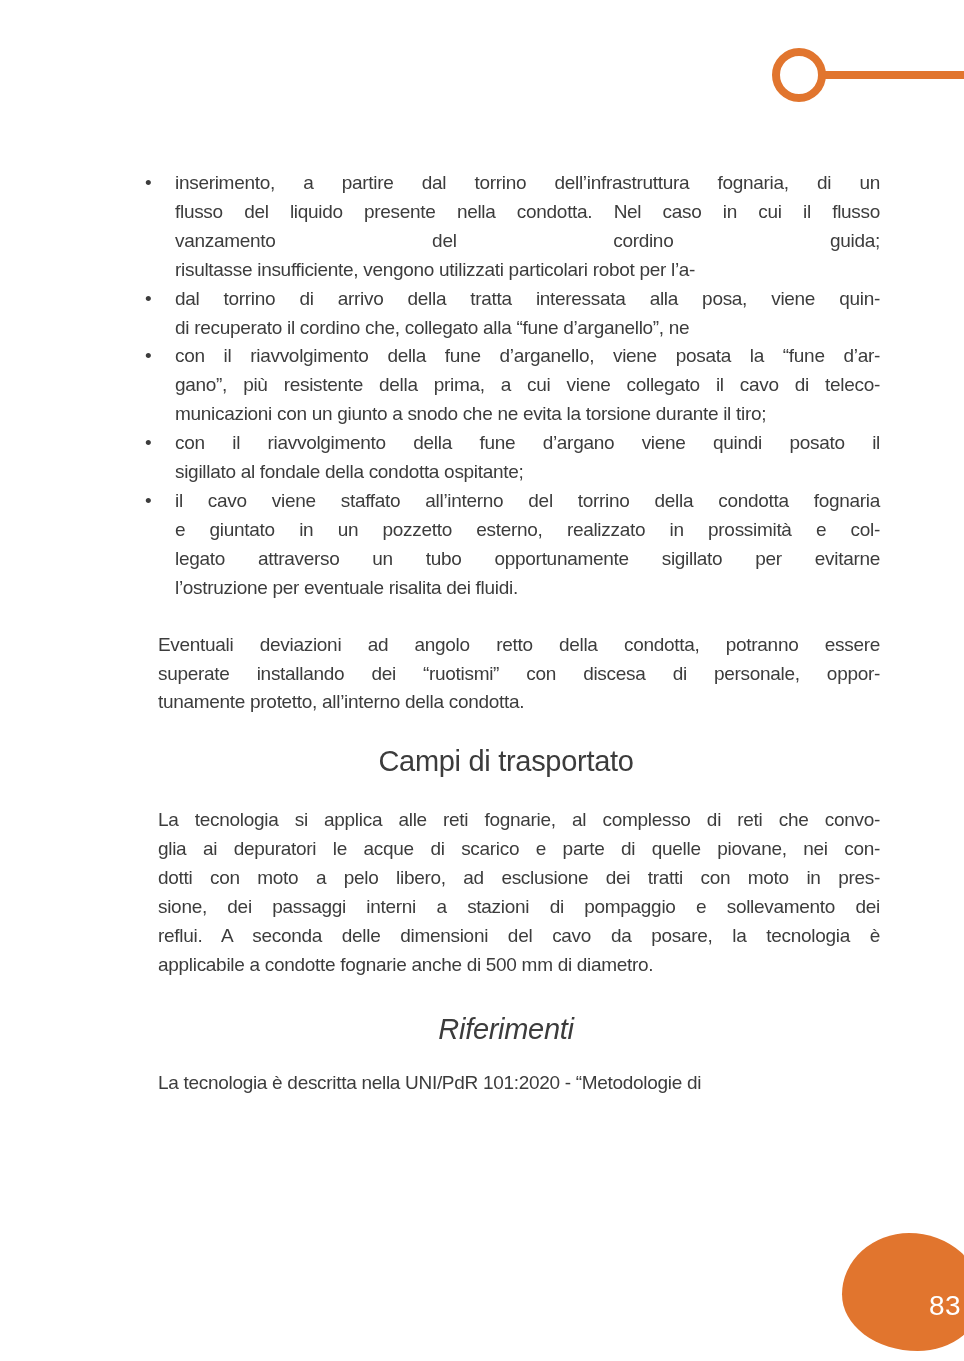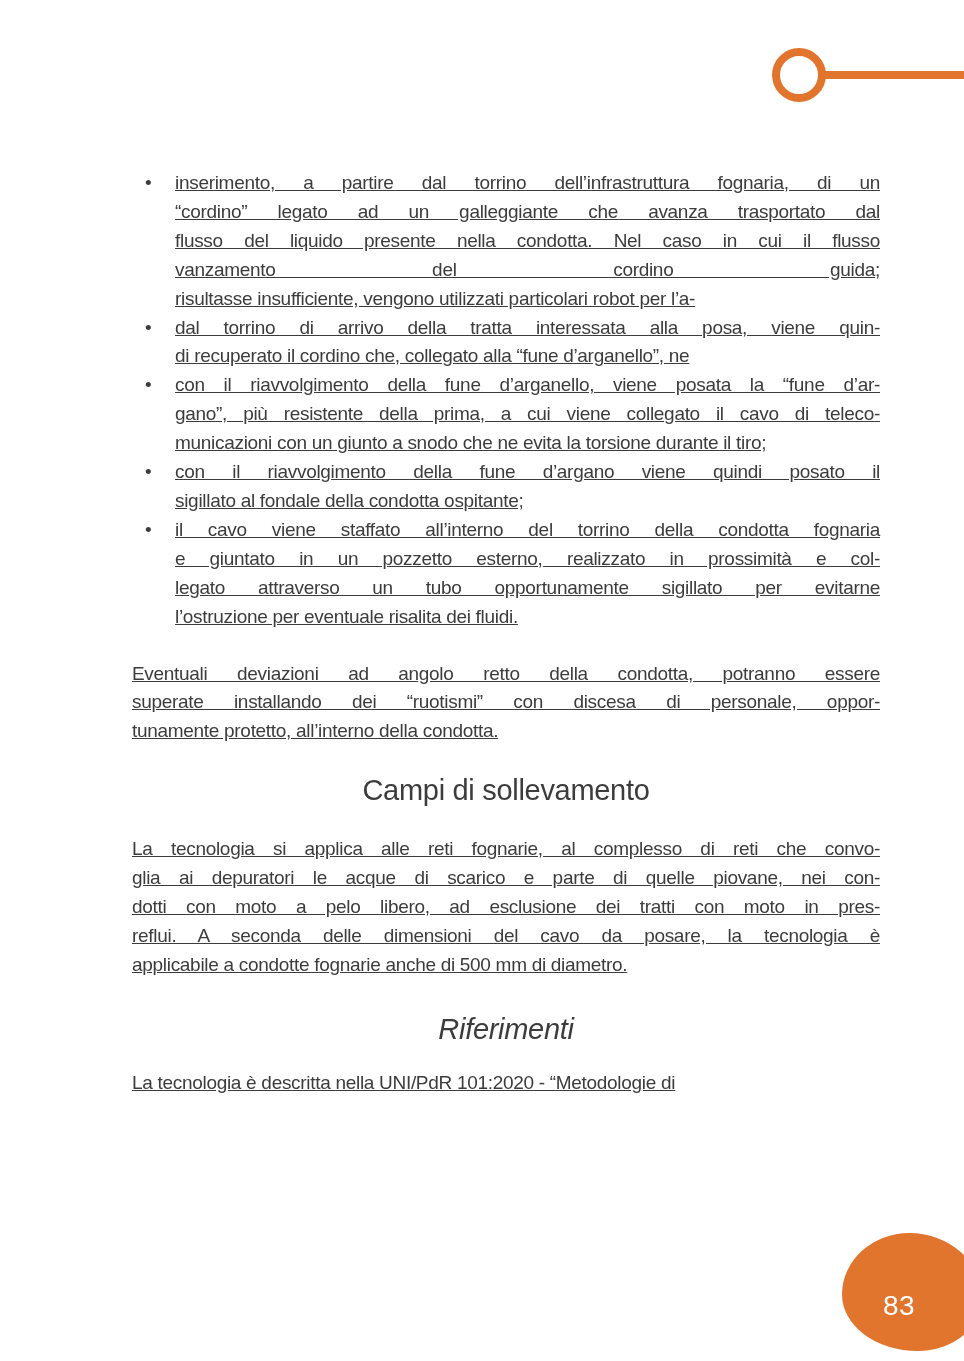--- a/index.html
+++ b/index.html
@@ -33,21 +33,21 @@
   
   .blob {
     position: absolute;
     left: 842px; top: 1233px;
     width: 140px; height: 118px;
     background: #e1752e;
     border-radius: 48% 52% 46% 54% / 52% 55% 45% 48%;
   }
   .page-num {
     position: absolute;
-    left: 883px; top: 1292px;
+    left: 929px; top: 1292px;
     font-size: 28px;
     line-height: 1;
     color: #ffffff;
     letter-spacing: 0.5px;
   }
 
   
   .content {
     position: absolute;
     left: 132px; top: 169px;
@@ -56,25 +56,25 @@
     line-height: 28.9px;
     letter-spacing: -0.3px;
   }
   .bullet { display: flex; }
   .marker {
     width: 43px;
     box-sizing: border-box;
     padding-left: 13px;
     flex: 0 0 43px;
   }
-  .lines { flex: 1 1 auto; min-width: 0; text-decoration: underline; }
+  .lines { flex: 1 1 auto; min-width: 0; }
   .ln { text-align: justify; text-align-last: justify; }
   .ln:last-child { text-align-last: left; }
 
-  .para { margin-top: 28px; }
+  .para { margin-top: 28px; margin-left: 26px; }
   .para-2 { margin-top: 27px; }
   .para-3 { margin-top: 22px; }
 
   .section-title {
     margin: 26px 0 0 0;
     font-size: 29px;
     line-height: 36px;
     font-weight: 400;
     text-align: center;
     letter-spacing: -0.3px;
@@ -89,21 +89,20 @@
   <div class="ornament-circle"></div>
   <div class="ornament-line"></div>
 
   <div class="content">
 
     <div class="bullets">
       <div class="bullet">
         <div class="marker">•</div>
         <div class="lines">
             <div class="ln">inserimento, a partire dal torrino dell’infrastruttura fognaria, di un</div>
-            <div class="ln">“cordino” legato ad un galleggiante che avanza trasportato dal</div>
             <div class="ln">flusso del liquido presente nella condotta. Nel caso in cui il flusso</div>
             <div class="ln">vanzamento del cordino guida;</div>
             <div class="ln">risultasse insufficiente, vengono utilizzati particolari robot per l’a-</div>
           </div>
       </div>
       <div class="bullet">
         <div class="marker">•</div>
         <div class="lines">
             <div class="ln">dal torrino di arrivo della tratta interessata alla posa, viene quin-</div>
             <div class="ln">di recuperato il cordino che, collegato alla “fune d’arganello”, ne</div>
@@ -134,26 +133,27 @@
           </div>
       </div>
     </div>
 
     <div class="para lines">
         <div class="ln">Eventuali deviazioni ad angolo retto della condotta, potranno essere</div>
         <div class="ln">superate installando dei “ruotismi” con discesa di personale, oppor-</div>
         <div class="ln">tunamente protetto, all’interno della condotta.</div>
       </div>
 
-    <h2 class="section-title">Campi di sollevamento</h2>
+    <h2 class="section-title">Campi di trasportato</h2>
 
     <div class="para para-2 lines">
         <div class="ln">La tecnologia si applica alle reti fognarie, al complesso di reti che convo-</div>
         <div class="ln">glia ai depuratori le acque di scarico e parte di quelle piovane, nei con-</div>
         <div class="ln">dotti con moto a pelo libero, ad esclusione dei tratti con moto in pres-</div>
+        <div class="ln">sione, dei passaggi interni a stazioni di pompaggio e sollevamento dei</div>
         <div class="ln">reflui. A seconda delle dimensioni del cavo da posare, la tecnologia è</div>
         <div class="ln">applicabile a condotte fognarie anche di 500 mm di diametro.</div>
       </div>
 
     <h2 class="section-title riferimenti">Riferimenti</h2>
 
     <div class="para para-3 lines">
         <div class="ln">La tecnologia è descritta nella UNI/PdR 101:2020 - “Metodologie di</div>
       </div>
 

